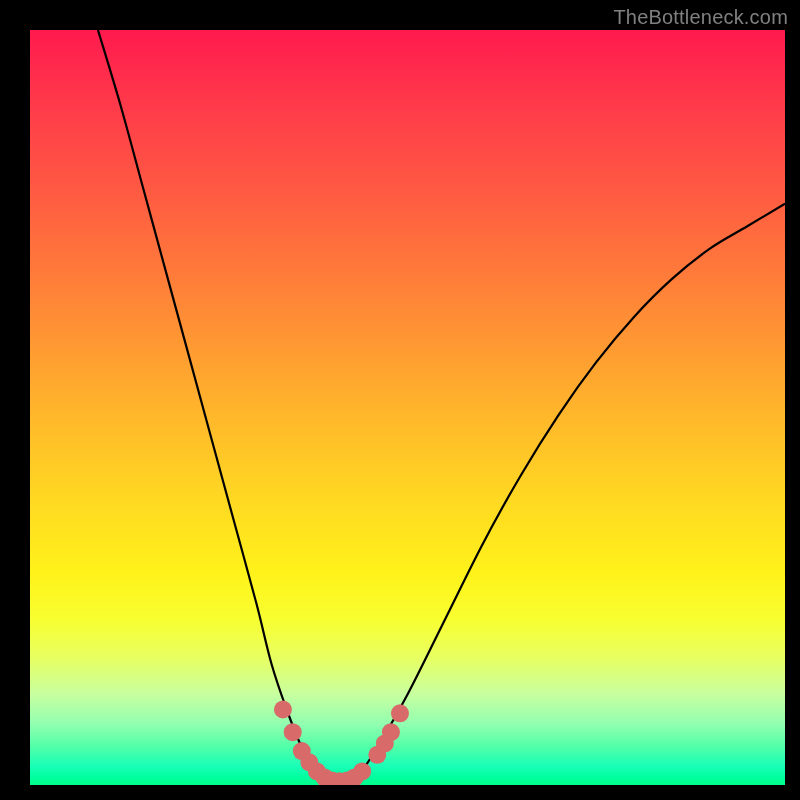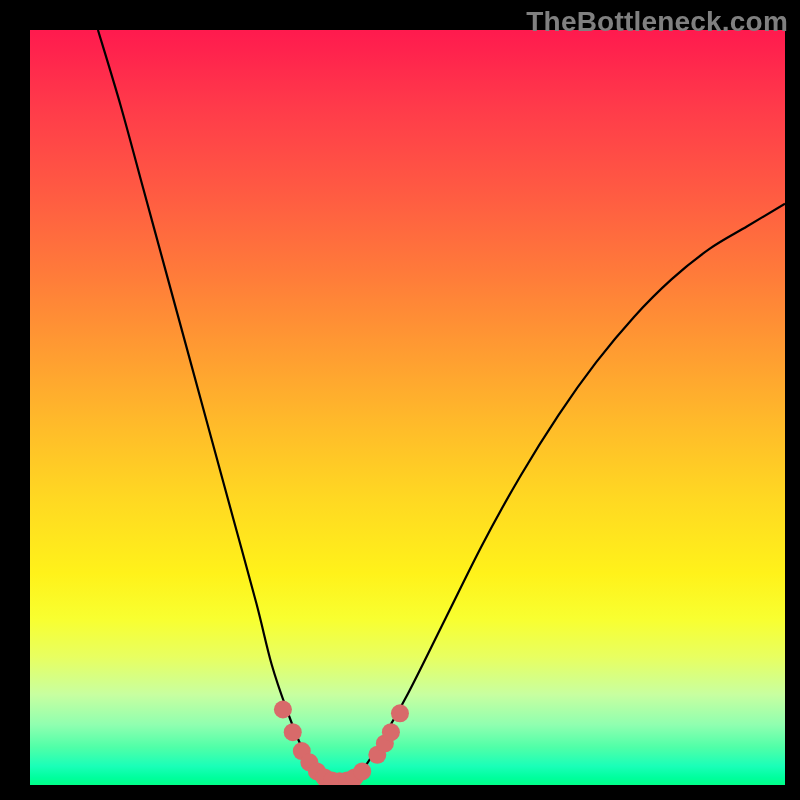--- a/index.html
+++ b/index.html
@@ -9,22 +9,22 @@
     background: #000;
     position: relative;
     font-family: Arial, sans-serif;
     overflow: hidden;
   }
   .watermark {
     position: absolute;
     top: 6px;
     right: 12px;
     color: #808080;
-    font-size: 28px;
-    font-weight: 700;
+    font-size: 20px;
+    font-weight: 400;
     z-index: 10;
     letter-spacing: 0.2px;
   }
   .plot-area {
     position: absolute;
     left: 30px;
     top: 30px;
     width: 755px;
     height: 755px;
     background: linear-gradient(to bottom,

